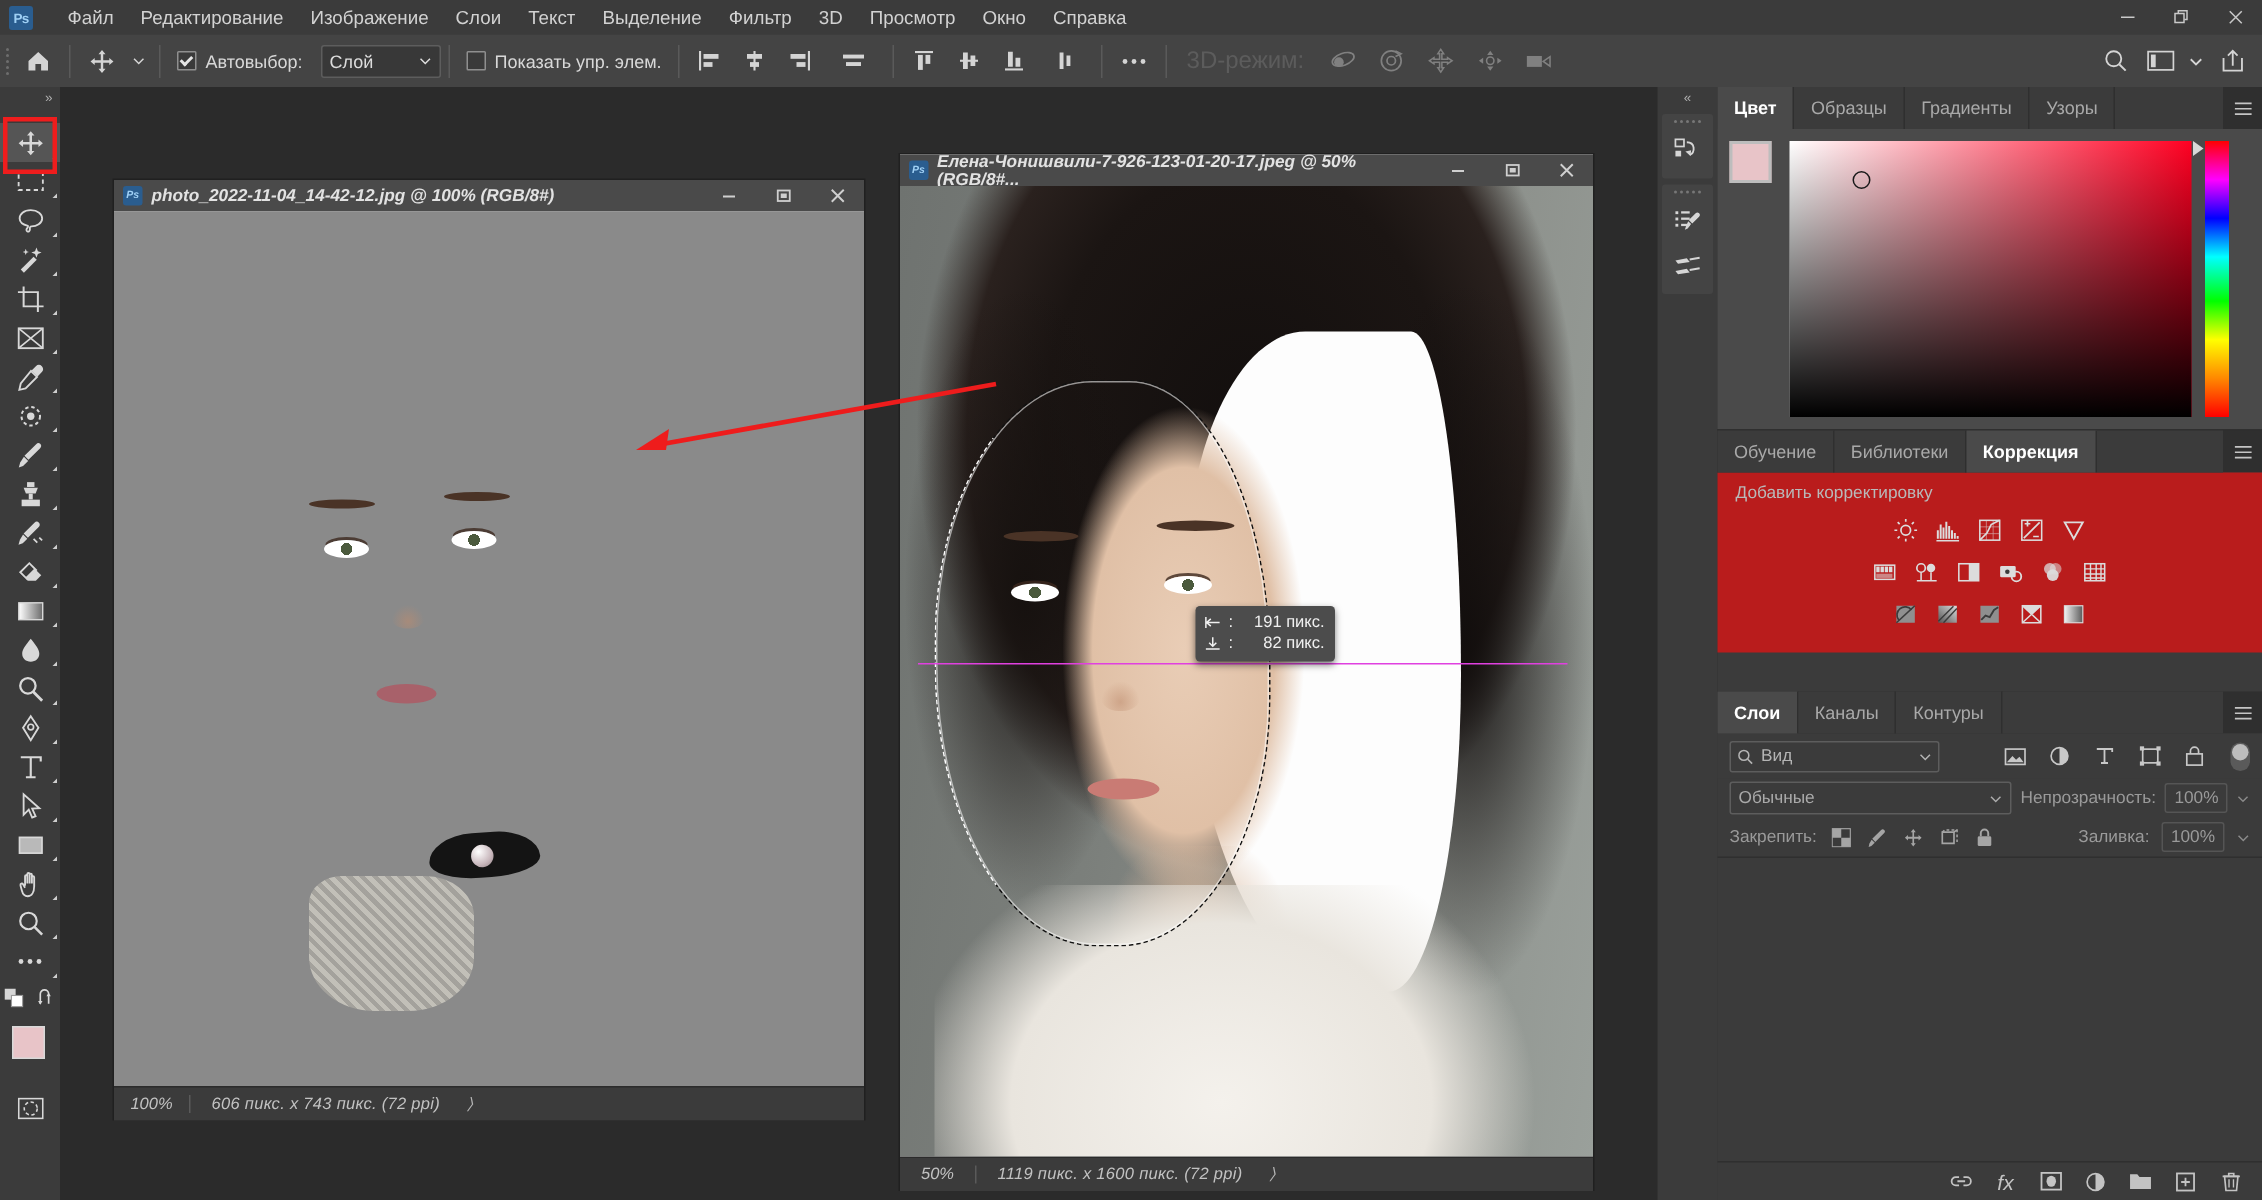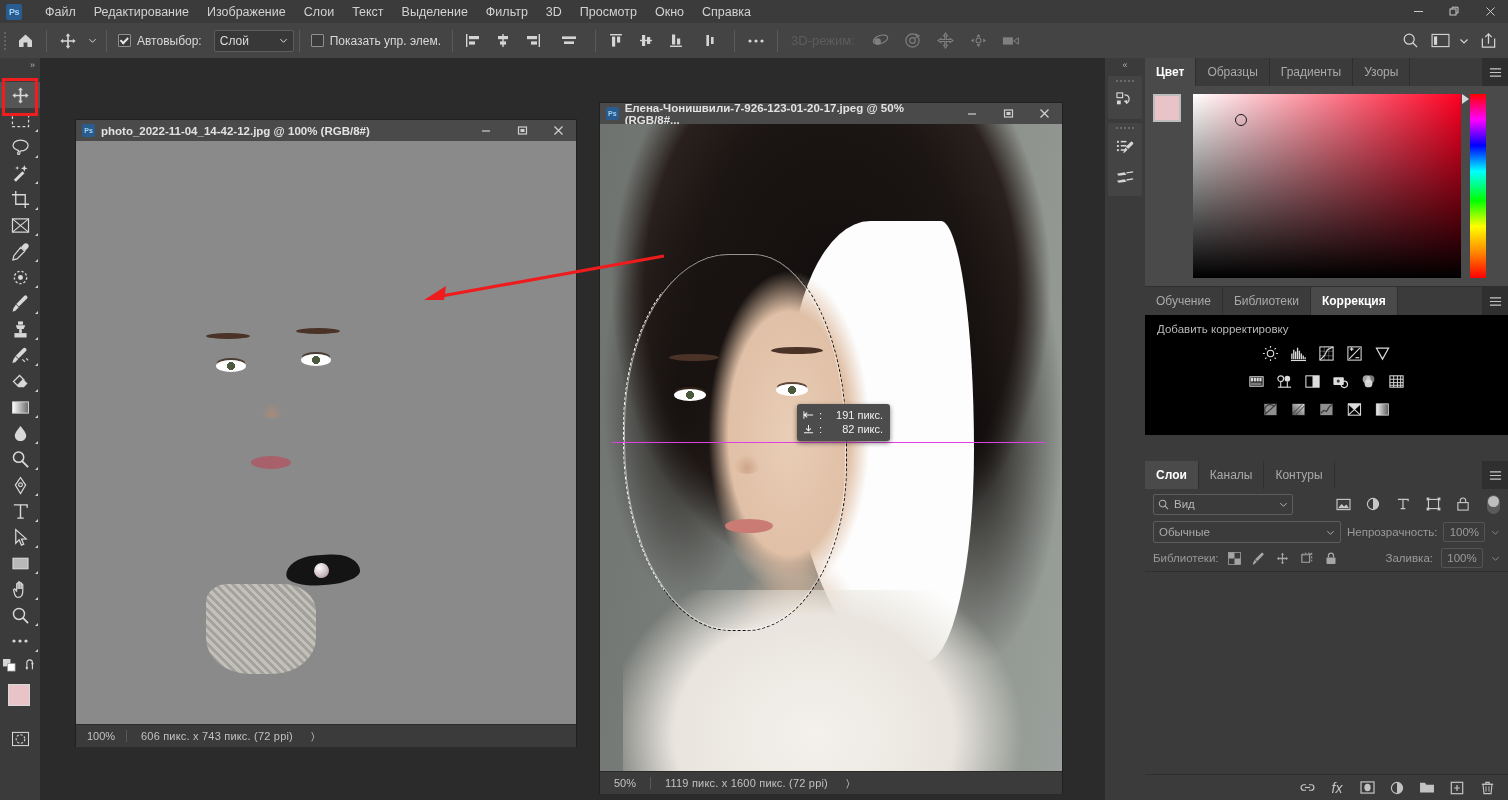--- a/index.html
+++ b/index.html
@@ -30,21 +30,21 @@
   .osep{width:1px;height:22px;background:#5a5a5a;margin:0 5px;}
   .ochk{display:flex;align-items:center;gap:6px;padding:0 6px;color:#d8d8d8;font-size:12px;}
   .cbox{width:11px;height:11px;border:1px solid #8f8f8f;background:#3a3a3a;border-radius:1px;
         display:flex;align-items:center;justify-content:center;}
   .cbox.on{background:#3a3a3a;}
   .cbox.on:after{content:"";width:6px;height:3px;border-left:2px solid #e6e6e6;
                  border-bottom:2px solid #e6e6e6;transform:rotate(-45deg) translate(0px,-1px);}
   .osel{height:20px;min-width:68px;background:#383838;border:1px solid #5d5d5d;border-radius:2px;
         display:flex;align-items:center;justify-content:space-between;padding:0 5px;
         color:#dcdcdc;font-size:12px;}
-  .lbl3d{color:#7d7d7d;font-size:13px;padding:0 8px;}
+  .lbl3d{color:#7d7d7d;font-size:16px;padding:0 8px;}
   .dim{opacity:.42;}
   .oright{position:absolute;right:4px;top:0;height:35px;display:flex;align-items:center;}
 
   
   .toolbar{position:absolute;left:0;top:58px;width:40px;height:742px;background:#3b3b3b;
            border-right:1px solid #2b2b2b;}
   .tb-collapse{height:14px;display:flex;align-items:center;justify-content:flex-end;
                padding-right:5px;color:#b0b0b0;font-size:9px;}
   .tool{position:relative;height:26px;display:flex;align-items:center;justify-content:center;color:#d8d8d8;}
   .tool.sel{background:#555555;}
@@ -55,21 +55,21 @@
   .swatches{position:relative;height:44px;margin-top:4px;}
   .sw-fg{position:absolute;left:8px;top:4px;width:20px;height:20px;background:#e8c4c8;
          border:1px solid #d9d9d9;}
   .sw-bg{position:absolute;left:18px;top:16px;width:20px;height:20px;background:#ffffff;
          border:1px solid #9a9a9a;z-index:-1;}
 
   
   .workspace{position:absolute;left:40px;top:58px;width:1064px;height:742px;background:#2b2b2b;}
 
   
-  .doc{position:absolute;background:#ffffff;box-shadow:0 0 0 1px #202020;}
+  .doc{position:absolute;background:#ffffff;box-shadow:0 0 0 1px #202020;font-style:italic;}
   .doc-title{height:21px;background:#4a4a4a;display:flex;align-items:center;padding-left:6px;
              color:#e2e2e2;font-size:11.5px;font-weight:bold;}
   .doc-title .ps{width:13px;height:13px;background:#2a5d8f;border-radius:2px;color:#9fd0f5;
                  font-size:7px;font-weight:bold;display:flex;align-items:center;
                  justify-content:center;margin-right:6px;}
   .doc-wc{margin-left:auto;display:flex;height:21px;}
   .doc-wc div{width:36px;display:flex;align-items:center;justify-content:center;color:#cfcfcf;font-size:11px;}
   .doc-canvas{position:relative;overflow:hidden;background:#8a8a8a;}
   .doc-status{height:22px;background:#3b3b3b;display:flex;align-items:center;
               color:#c2c2c2;font-size:11px;border-top:1px solid #2b2b2b;}
@@ -155,21 +155,21 @@
   .cs-fg{position:absolute;left:0;top:0;width:24px;height:24px;background:#e8c4c8;border:2px solid #bdbdbd;}
   .cs-bg{position:absolute;left:16px;top:16px;width:22px;height:22px;background:#fff;border:1px solid #909090;z-index:-1;}
   .cfield{position:relative;width:268px;height:184px;
      background:linear-gradient(to top,#000,rgba(0,0,0,0)),linear-gradient(to right,#fff,#ff0022);}
   .cmark{position:absolute;width:10px;height:10px;border:1.4px solid #1a1a1a;border-radius:50%;}
   .hue{position:relative;width:16px;height:184px;margin-left:9px;
        background:linear-gradient(to bottom,#ff0000,#ff00ff 14%,#0000ff 28%,#00ffff 42%,#00ff00 58%,#ffff00 72%,#ff8800 86%,#ff0000 100%);}
   .huemark{position:absolute;left:-8px;top:0px;width:0;height:0;border-top:5px solid transparent;
            border-bottom:5px solid transparent;border-left:7px solid #d8d8d8;}
 
-  .adjbody{background:#000000;padding:8px 0 10px 0;}
+  .adjbody{background:#b91c1c;padding:8px 0 10px 0;}
   .adjlabel{color:#b9b9b9;font-size:11.5px;padding:0 0 6px 12px;}
   .adjrow{display:flex;justify-content:center;gap:4px;margin-bottom:4px;}
   .adjbtn{width:24px;height:24px;display:flex;align-items:center;justify-content:center;color:#dcdcdc;}
 
   .layers{position:absolute;left:0;top:403px;width:363px;bottom:0;background:#3b3b3b;}
   .lfilter{height:30px;display:flex;align-items:center;padding:0 8px;gap:6px;background:#3b3b3b;}
   .lsearch{width:130px;height:19px;background:#3b3b3b;border:1px solid #5d5d5d;border-radius:2px;
            display:flex;align-items:center;padding:0 4px;gap:5px;color:#b4b4b4;font-size:11.5px;}
   .lficon{width:24px;height:22px;display:flex;align-items:center;justify-content:center;color:#c8c8c8;}
   .ltoggle{width:13px;height:19px;border-radius:7px;background:#5a5a5a;margin-left:6px;position:relative;}
@@ -994,21 +994,21 @@
             </svg>
         </div>
         <span class="ltxt">Непрозрачность:</span>
         <div class="lnum">100%</div>
         <svg width="9" height="9" viewBox="0 0 10 10" style="color:#8a8a8a;">
             <path d="M1.5 3.5 L5 7 L8.5 3.5" fill="none" stroke="currentColor" stroke-width="1.1"></path>
           </svg>
       </div>
 
       <div class="lockrow">
-        <span class="ltxt">Библиотеки:</span>
+        <span class="ltxt">Закрепить:</span>
         <div class="lockicon">
           <svg width="13" height="13" viewBox="0 0 14 14">
               <rect x="0.5" y="0.5" width="6.5" height="6.5" fill="currentColor"></rect>
               <rect x="7" y="7" width="6.5" height="6.5" fill="currentColor"></rect>
               <rect x="0.5" y="0.5" width="13" height="13" fill="none" stroke="currentColor" stroke-width=".8"></rect>
             </svg>
         </div>
         <div class="lockicon">
           <svg width="13" height="13" viewBox="0 0 14 14">
               <path d="M12 1.4 C12.7 2.1 12.7 2.9 12 3.6 L5.6 10 L3.4 7.8 L9.8 1.4 C10.5 0.7 11.3 0.7 12 1.4 Z" fill="currentColor"></path>

